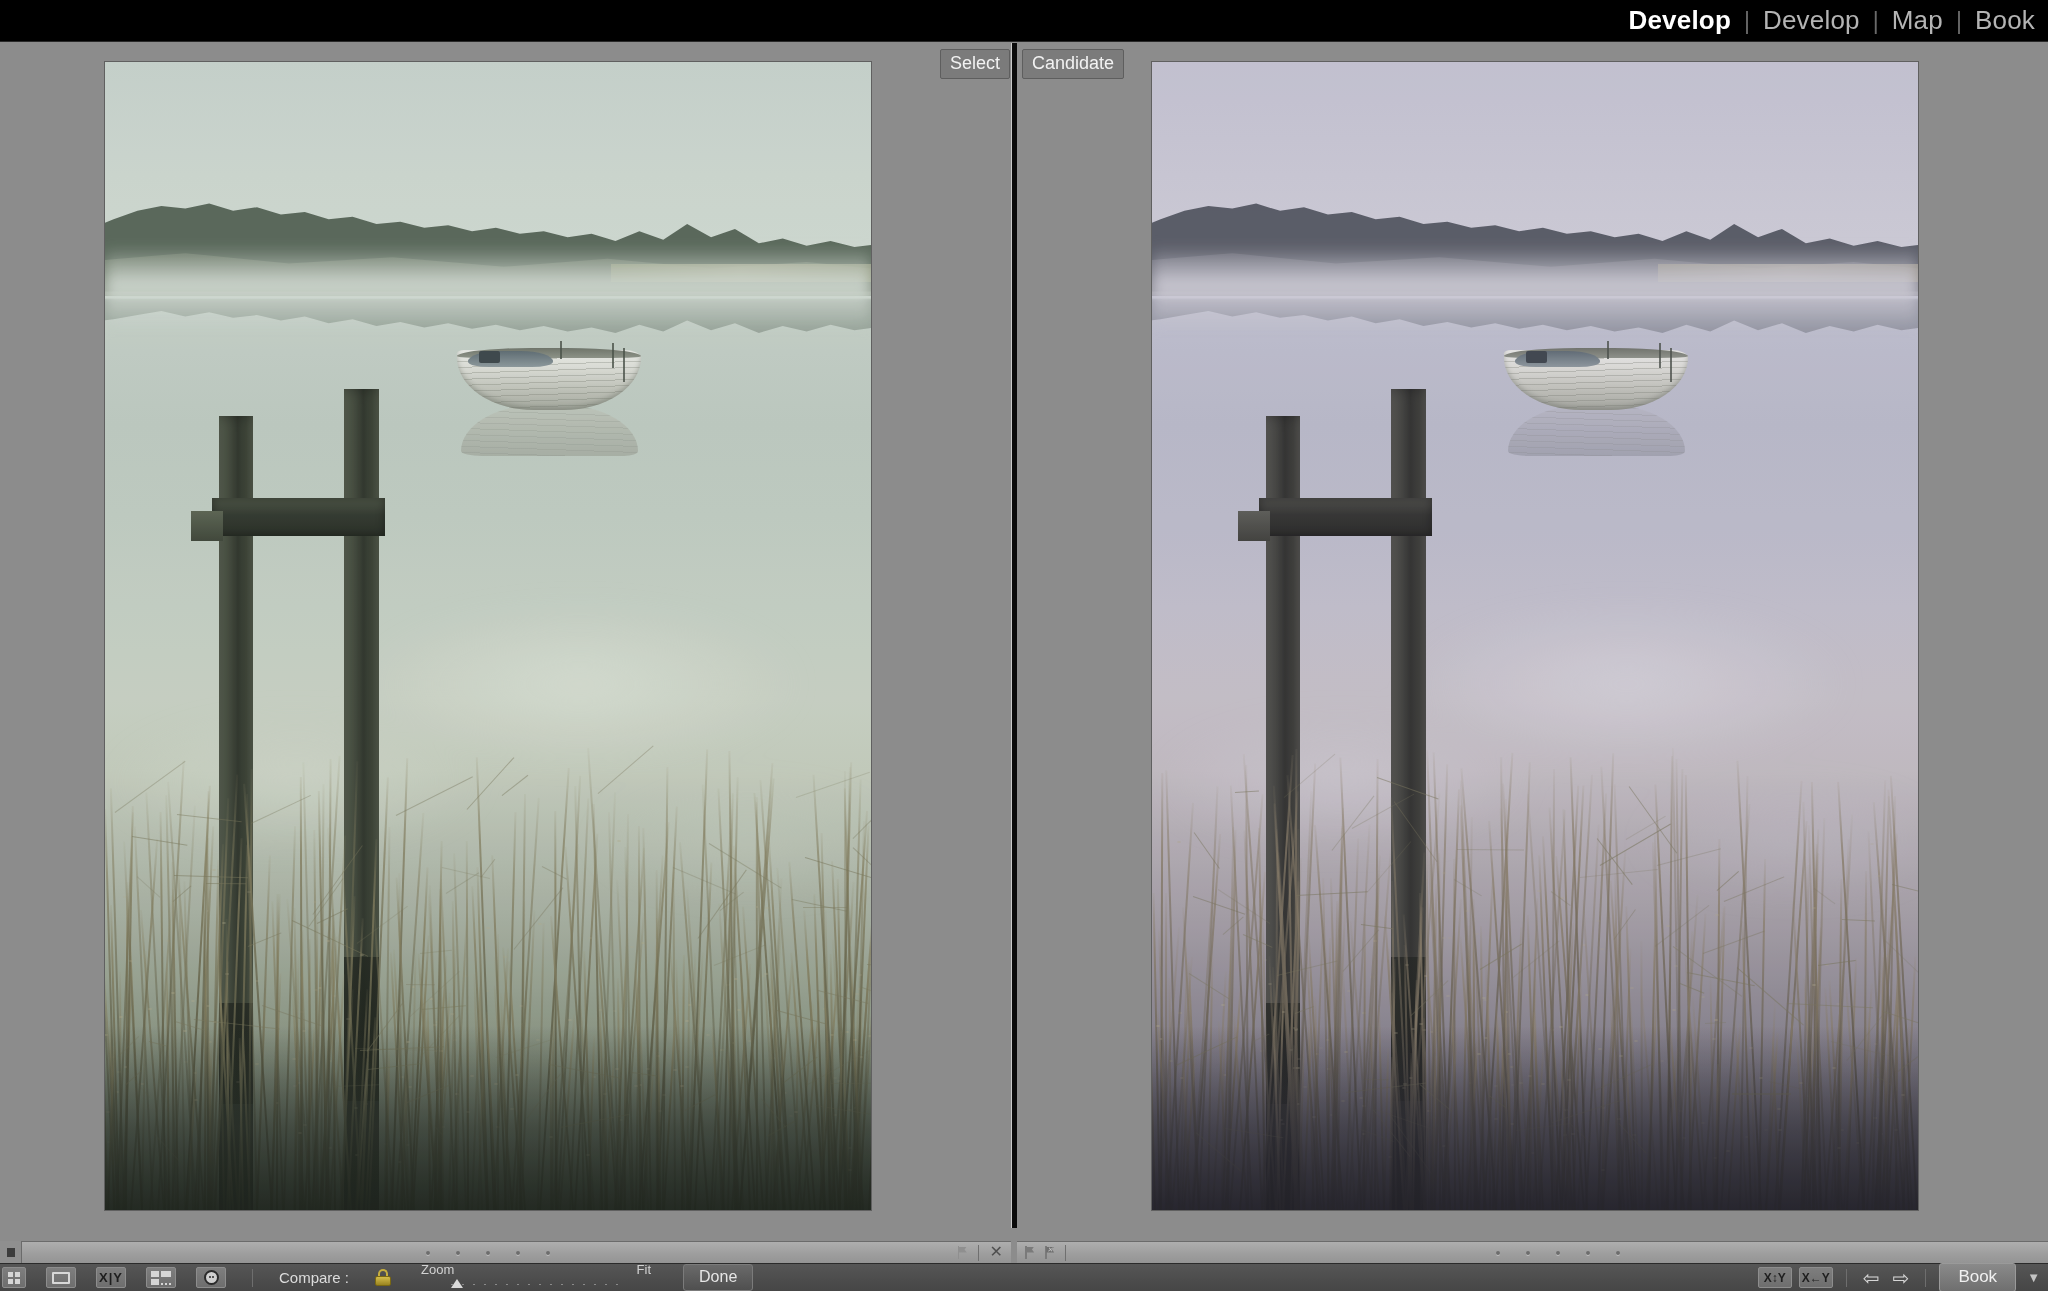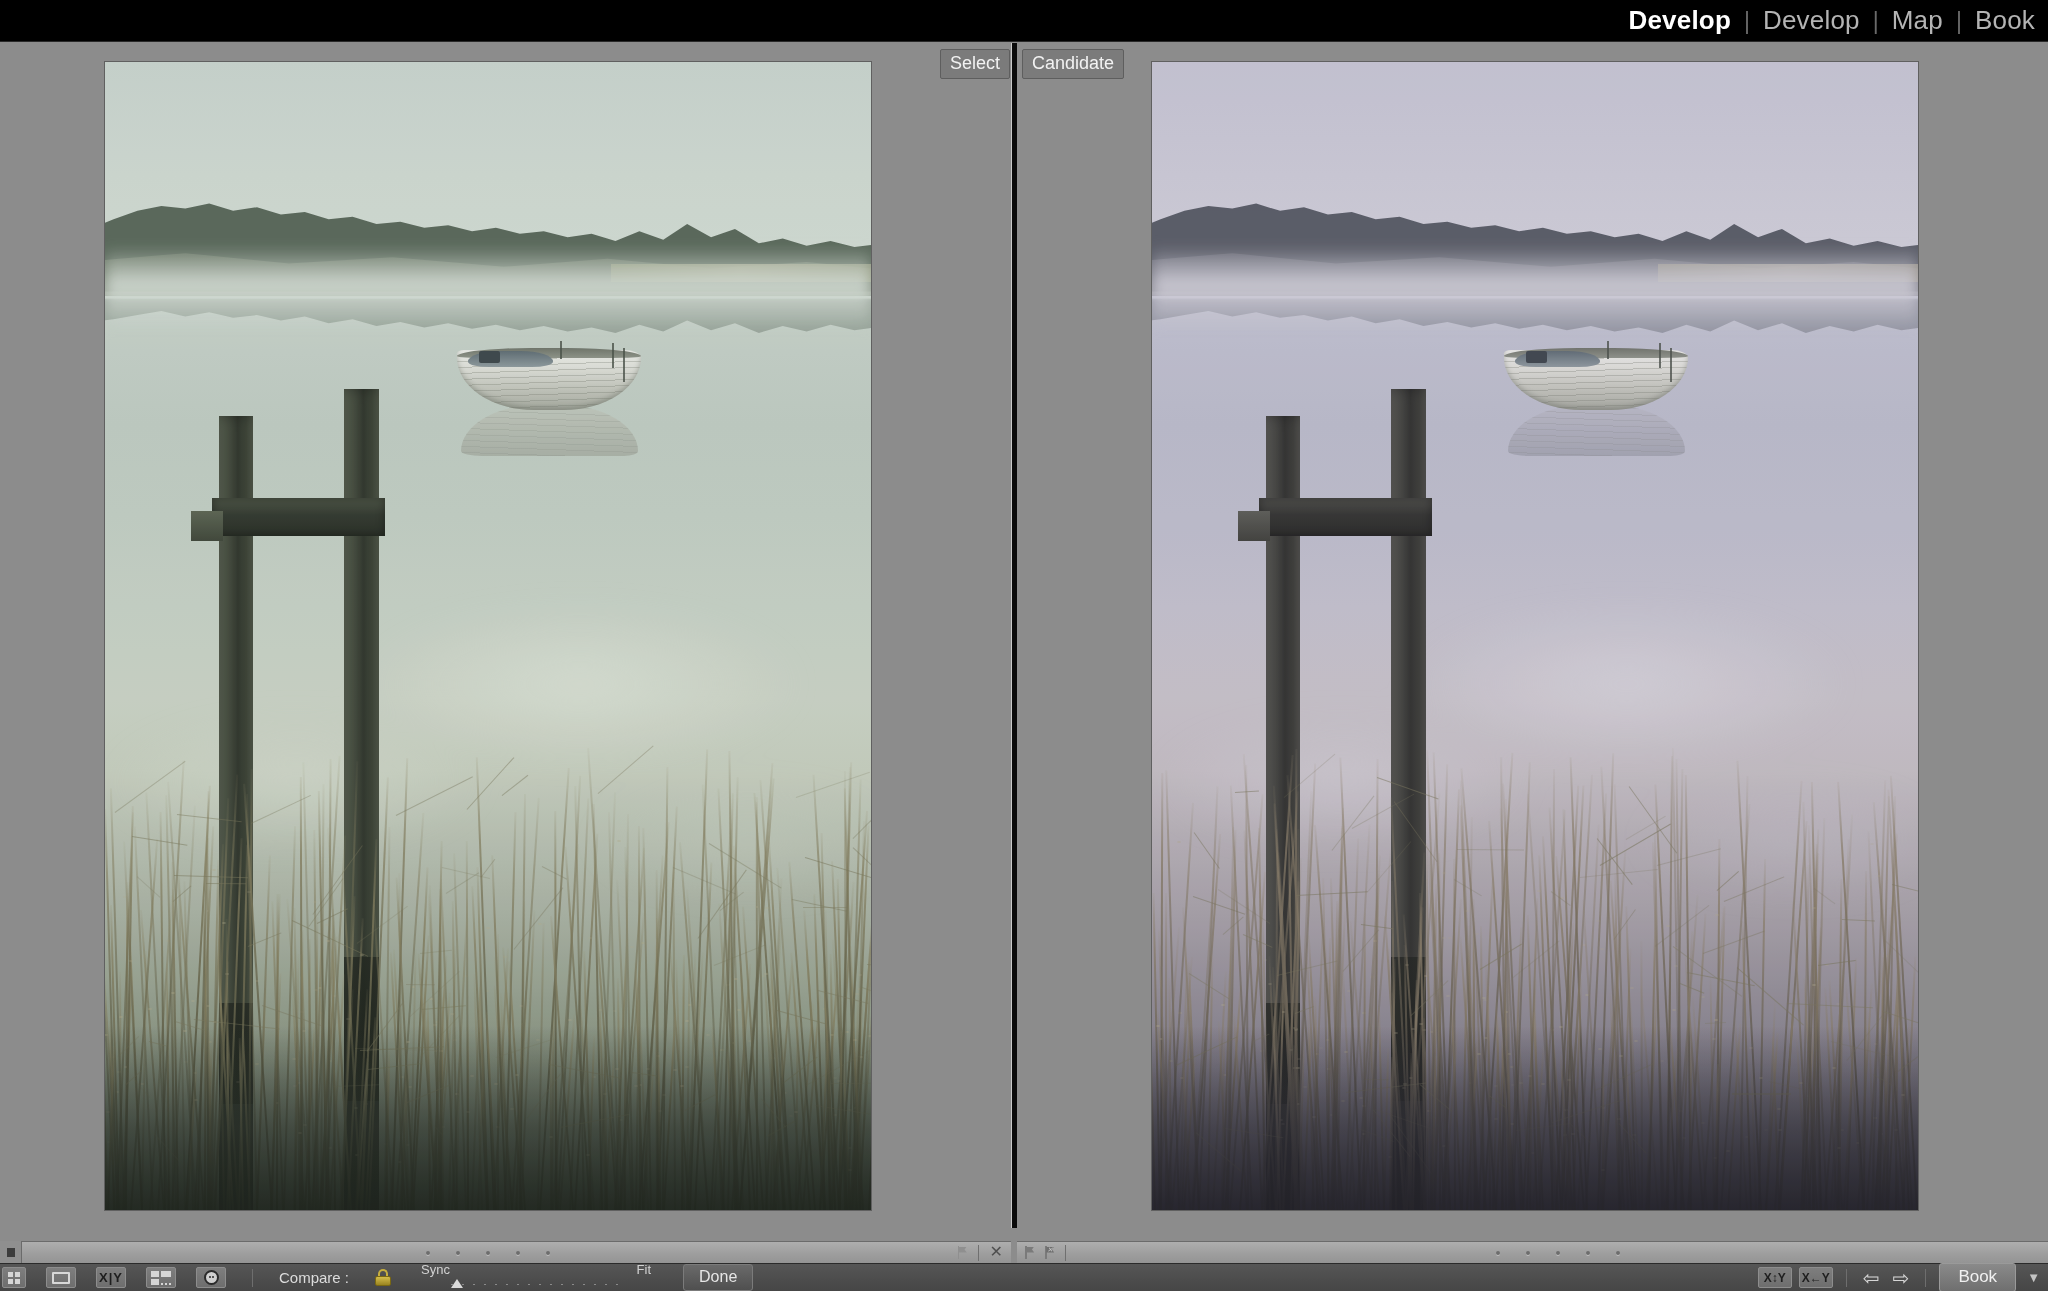--- a/index.html
+++ b/index.html
@@ -1594,21 +1594,21 @@
 
       <span class="tb-label">Compare :</span>
 
       <span class="lock">
         <span class="lock-shackle"></span>
           <span class="lock-body"></span>
       </span>
 
       <span class="zoomgroup">
         <span class="zoom-caption">
-          <span class="tb-label small">Sync</span>
+          <span class="tb-label small">Zoom</span>
           <span class="tb-label small">Fit</span>
         </span>
         <span class="slider">
           <span class="slider-track"></span>
           <span class="slider-knob"></span>
         </span>
       </span>
 
       <span class="sync-btn">Done</span>
     </div>

